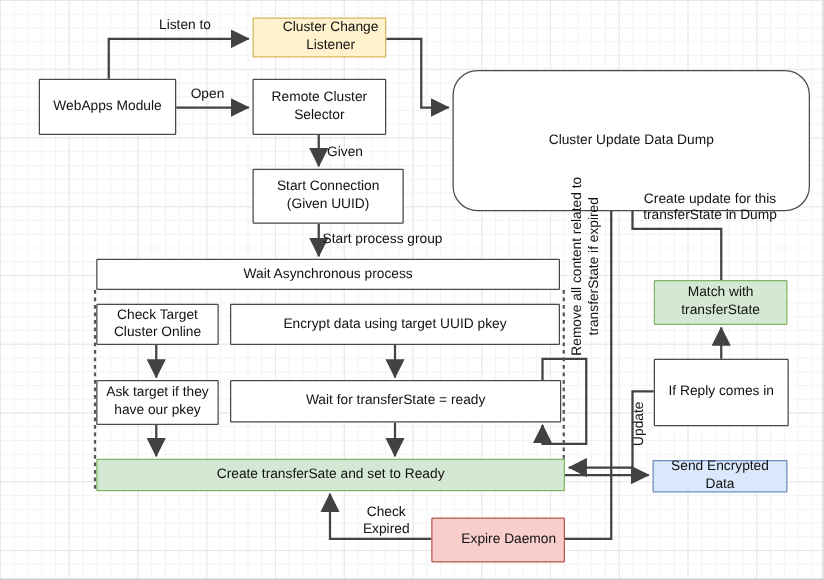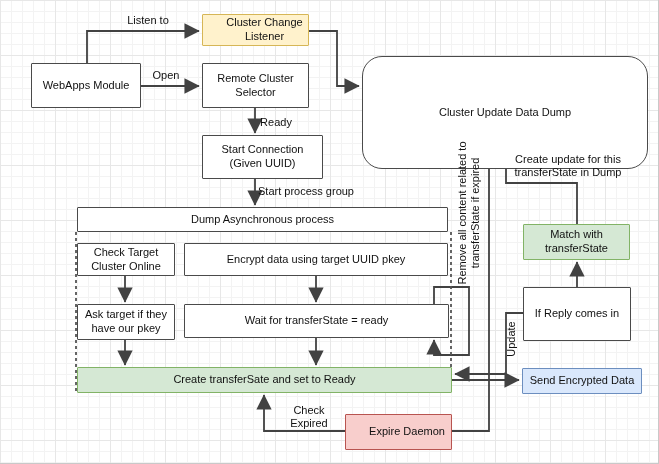--- a/index.html
+++ b/index.html
@@ -88,46 +88,46 @@
   <div class="node" style="left:31px;top:63px;width:110px;height:45px;">WebApps Module</div>
 
   <div class="node n-yellow" style="left:202px;top:14px;width:107px;height:32px;padding-left:21px;">Cluster Change Listener</div>
 
   <div class="node" style="left:202px;top:63px;width:107px;height:45px;">Remote Cluster Selector</div>
 
   <div class="node" style="left:202px;top:135px;width:121px;height:44px;">Start Connection (Given UUID)</div>
 
   <div class="node n-dump" style="left:362px;top:30px;width:286px;height:113px;margin-top:26px;">Cluster Update Data Dump</div>
 
-  <div class="node" style="left:77px;top:207px;width:371px;height:25px;">Dump Asynchronous process</div>
+  <div class="node" style="left:77px;top:207px;width:371px;height:25px;">Wait Asynchronous process</div>
 
   <div class="node" style="left:77px;top:243px;width:98px;height:33px;">Check Target Cluster Online</div>
 
   <div class="node" style="left:184px;top:243px;width:264px;height:33px;">Encrypt data using target UUID pkey</div>
 
   <div class="node" style="left:77px;top:304px;width:98px;height:36px;">Ask target if they have our pkey</div>
 
   <div class="node" style="left:184px;top:304px;width:265px;height:34px;">Wait for transferState = ready</div>
 
   <div class="node n-green" style="left:77px;top:367px;width:375px;height:26px;">Create transferSate and set to Ready</div>
 
   <div class="node n-green" style="left:523px;top:224px;width:107px;height:36px;">Match with transferState</div>
 
   <div class="node" style="left:523px;top:287px;width:108px;height:54px;">If Reply comes in</div>
 
-  <div class="node n-blue" style="left:522px;top:368px;width:120px;height:26px;">Send Encrypted Data</div>
+  <div class="node n-blue" style="left:522px;top:368px;width:108px;height:26px;">Send Encrypted Data</div>
 
   <div class="node n-red" style="left:345px;top:414px;width:107px;height:36px;padding-left:20px;">Expire Daemon</div>
 
   <div class="elabel nowrap" style="left:120px;top:14px;width:56px;">Listen to</div>
 
   <div class="elabel nowrap" style="left:146px;top:69px;width:40px;">Open</div>
 
 
-  <div class="elabel nowrap" style="left:252px;top:116px;width:48px;">Ready</div>
+  <div class="elabel nowrap" style="left:252px;top:116px;width:48px;">Given</div>
 
   <div class="elabel nowrap" style="left:258px;top:185px;width:105px;text-align:left;">Start process group</div>
 
   <div class="elabel" style="left:510px;top:153px;width:116px;">Create update for this transferState in Dump</div>
 
   <div class="elabel" style="left:282px;top:404px;width:54px;">Check Expired</div>
 
   <div class="vlabel nowrap" style="left:487px;top:332px;width:50px;height:14px;">Update</div>
 
   <div class="vlabel" style="left:390px;top:199px;width:160px;height:28px;">Remove all content related to transferState if expired</div>

